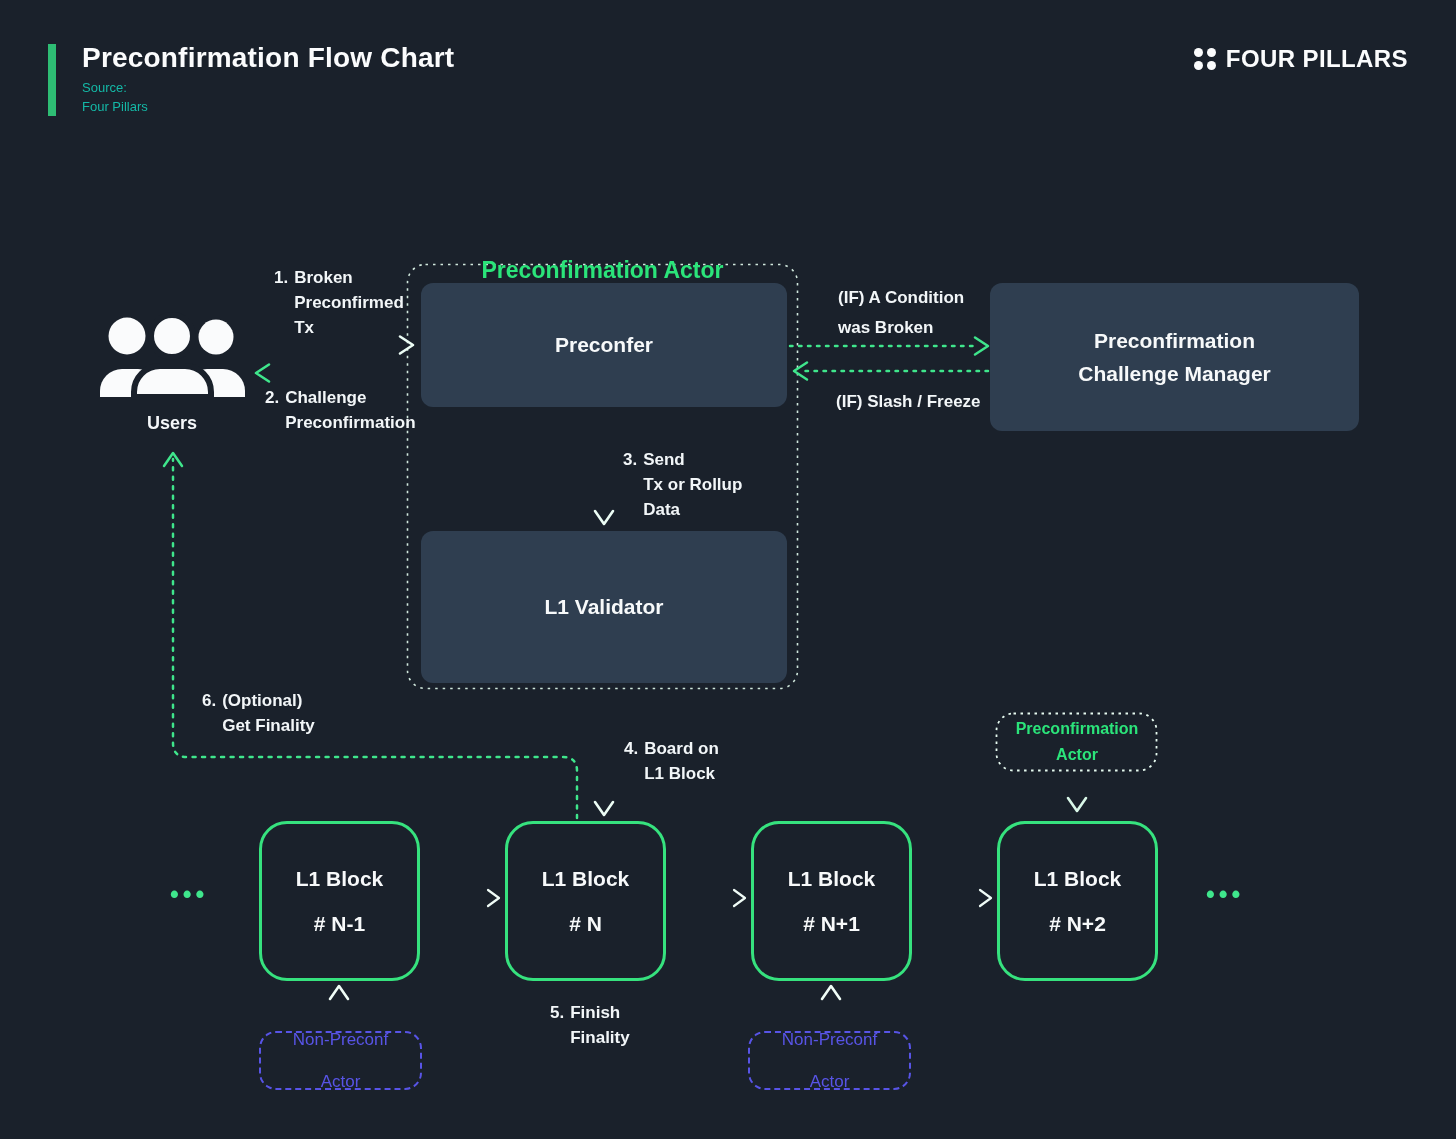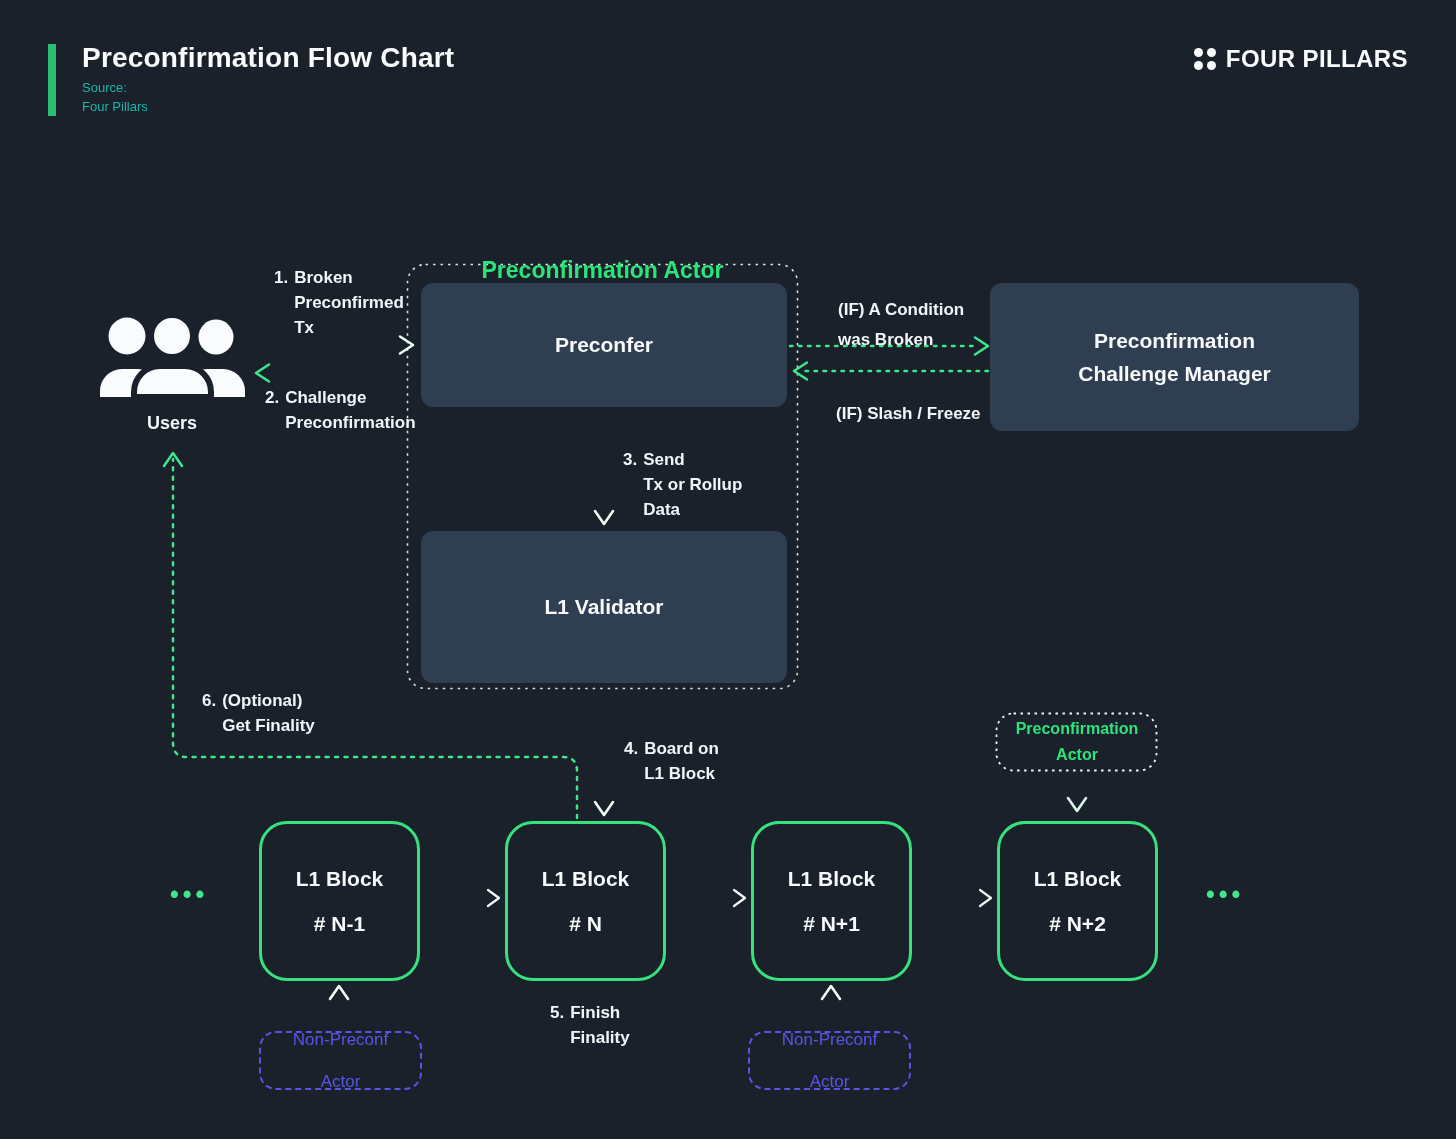--- a/index.html
+++ b/index.html
@@ -30,21 +30,21 @@
   .users-label{left:112px;top:413px;width:120px;text-align:center;font-size:18px;font-weight:bold;}
   
   .step{display:flex;gap:6px;font-size:17px;font-weight:bold;line-height:25px;color:#F2F6F8;white-space:nowrap;}
   .step .lines{display:flex;flex-direction:column;}
   .s1{left:274px;top:265px;}
   .s2{left:265px;top:385px;}
   .s3{left:623px;top:447px;}
   .s4{left:624px;top:736px;}
   .s5{left:550px;top:1000px;}
   .s6{left:202px;top:688px;}
-  .cond{font-size:17px;font-weight:bold;line-height:30px;color:#F2F6F8;white-space:nowrap;margin-top:12px;}
+  .cond{font-size:17px;font-weight:bold;line-height:30px;color:#F2F6F8;white-space:nowrap;}
   .cond1{left:838px;top:283px;}
   .cond2{left:836px;top:387px;}
   
   .l1block{top:821px;width:155px;height:154px;border:3px solid #36E27E;border-radius:28px;
     display:flex;flex-direction:column;align-items:center;justify-content:center;gap:21px;
     font-size:21px;font-weight:bold;color:#F7F9FA;background:transparent;}
   .b1{left:259px;} .b2{left:505px;} .b3{left:751px;} .b4{left:997px;}
   .dots{top:880px;font-size:25px;font-weight:bold;letter-spacing:4px;color:#3FE68C;}
   .dots-left{left:170px;} .dots-right{left:1206px;}
   

